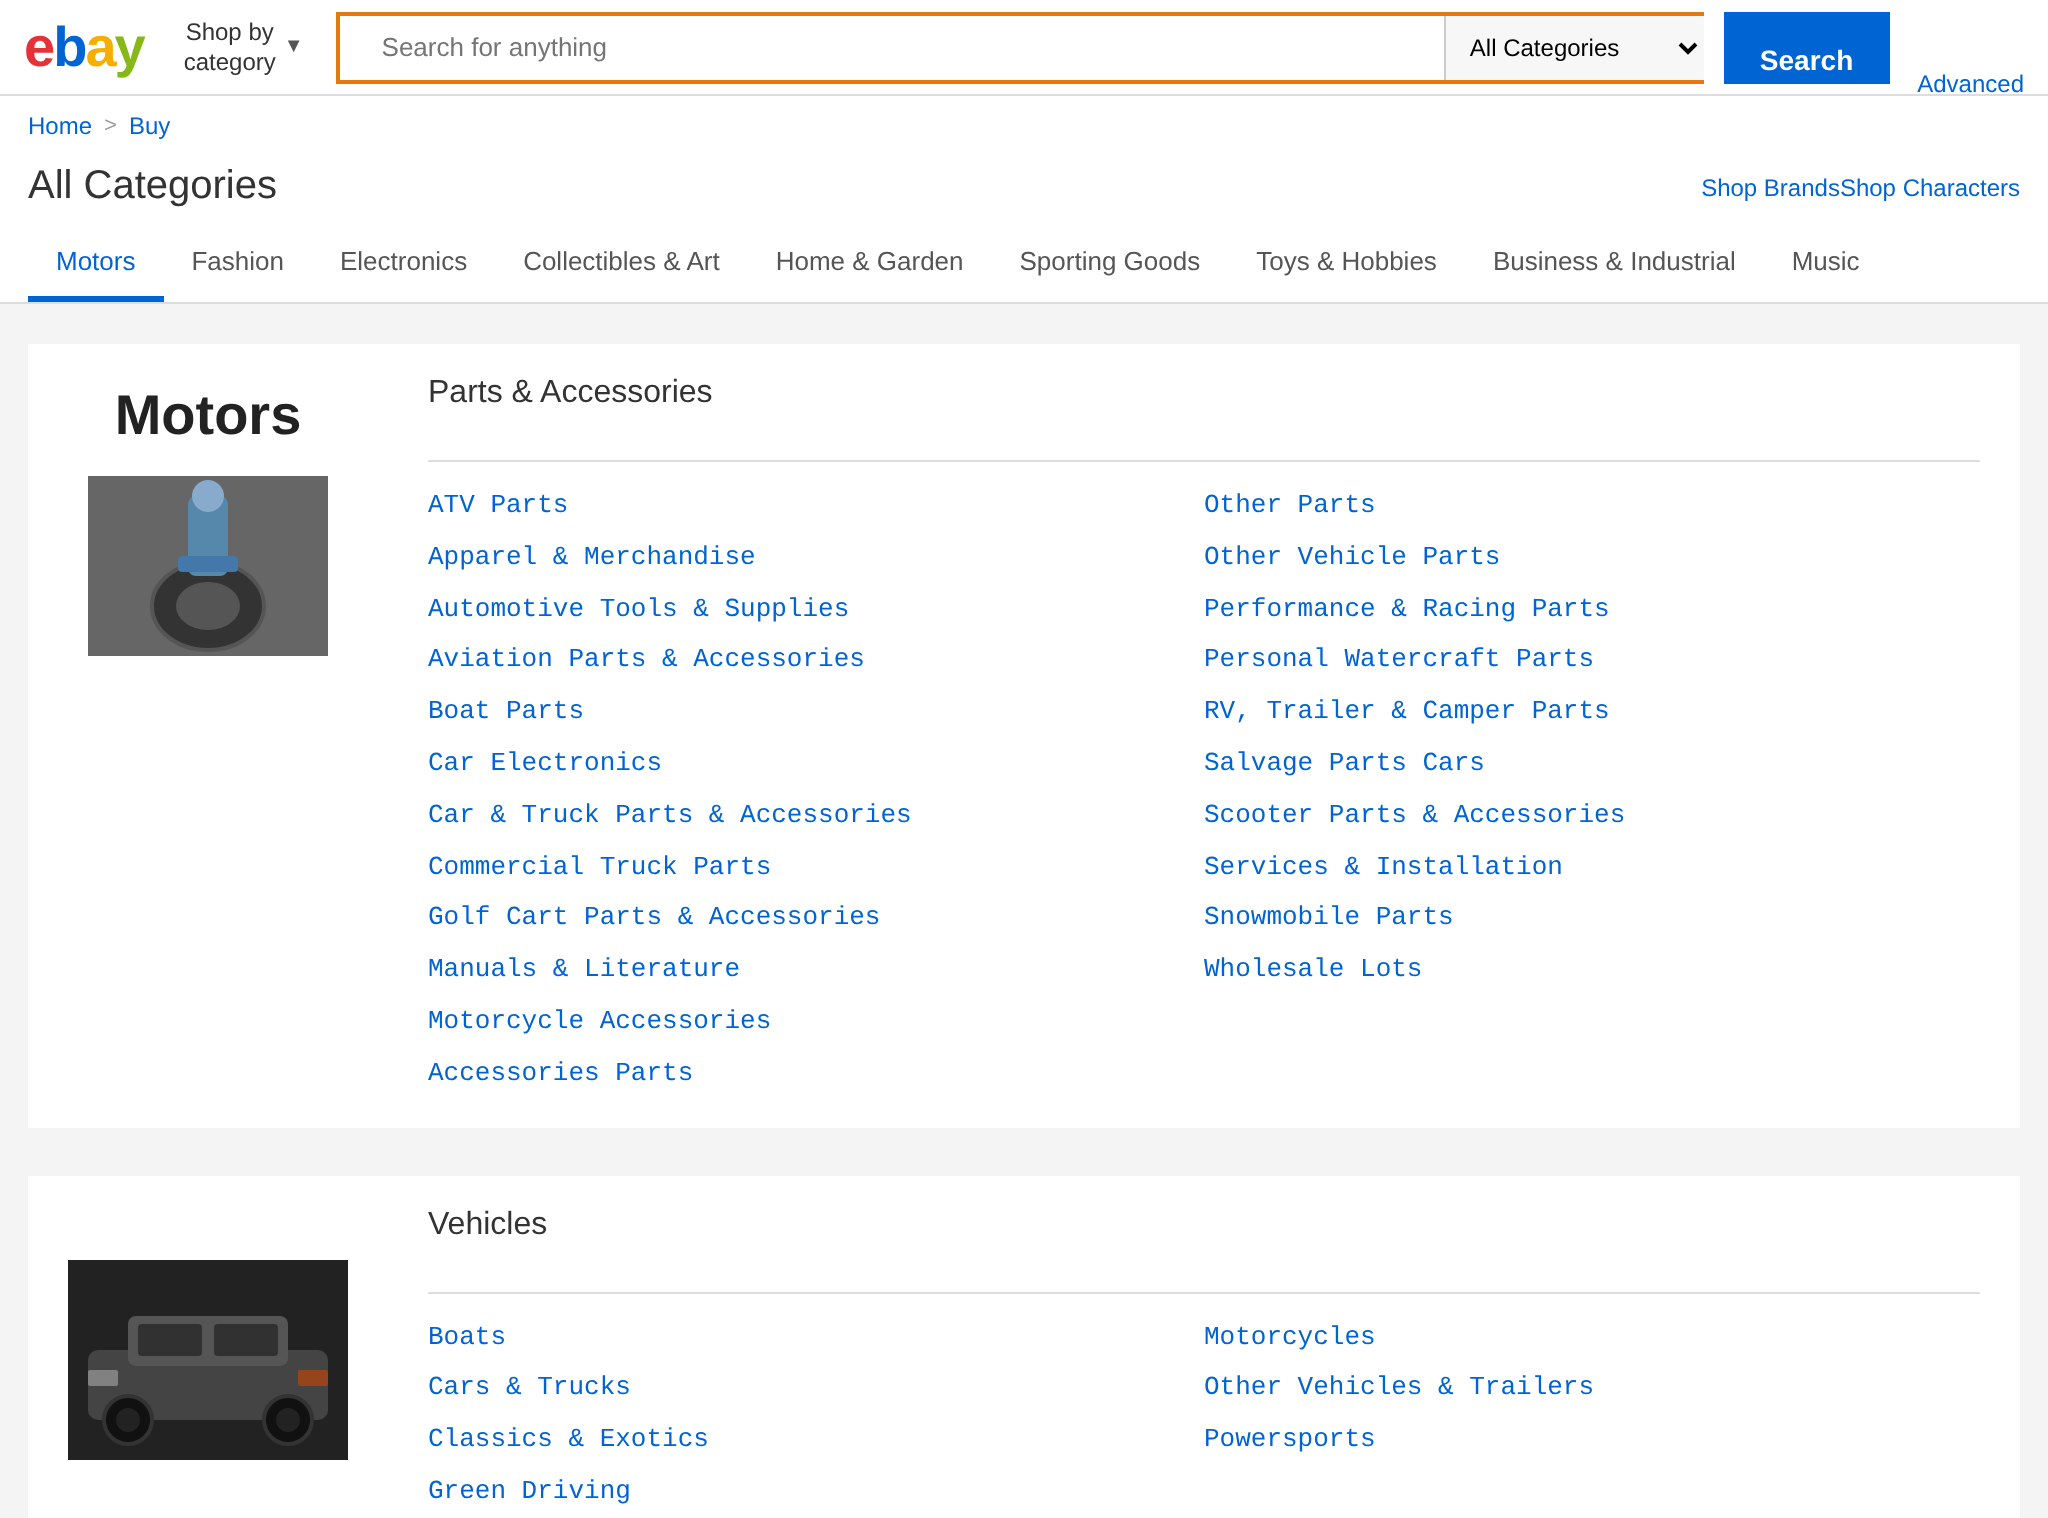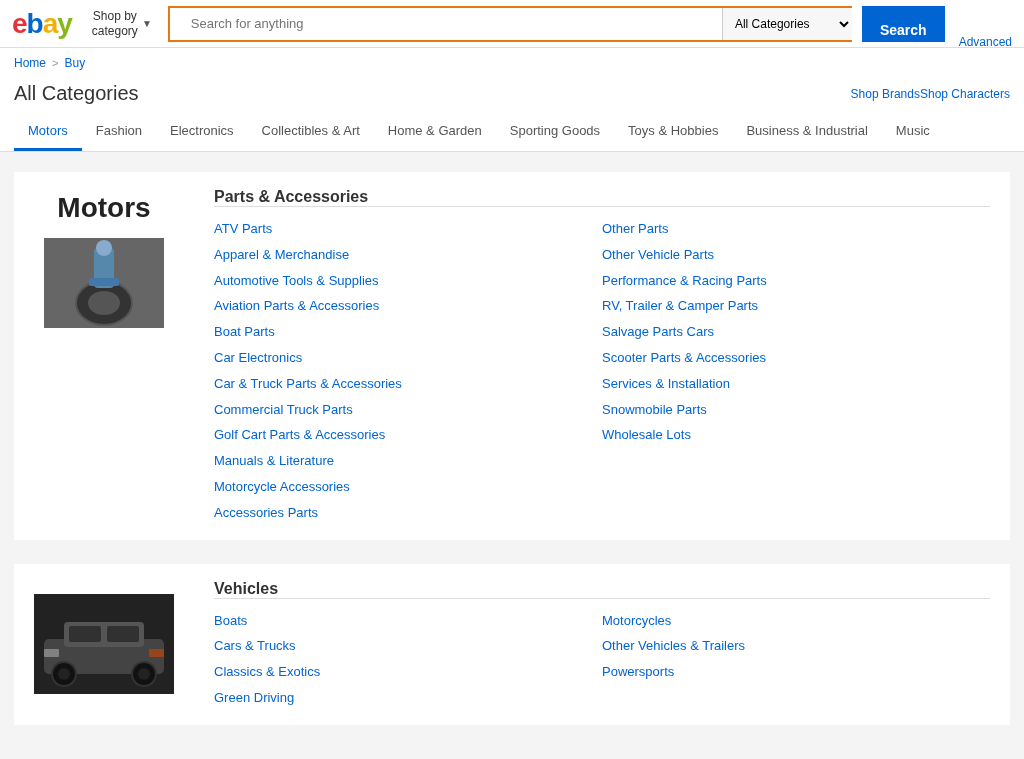--- a/index.html
+++ b/index.html
@@ -188,29 +188,30 @@
     .car-img {
       background: linear-gradient(135deg, #222 0%, #555 40%, #333 80%, #111 100%);
     }
 
     .section-right {
       flex: 1;
       padding: 16px 20px;
     }
     .subsection-title {
       font-size: 16px;
-      font-weight: bold;
+      font-weight: normal;
       color: #333;
       border-bottom: 1px solid #ddd;
-      padding-bottom: 0;
+      padding-bottom: 24px;
       margin-bottom: 12px;
     }
     .items-grid {
       display: flex;
       gap: 0;
+      font-family: Liberation Mono, monospace;
     }
     .items-col {
       flex: 1;
       display: flex;
       flex-direction: column;
       gap: 5px;
     }
     .category-link {
       font-size: 13px;
       color: #0064d2;
@@ -308,20 +309,21 @@
             <a href="#" class="category-link">Commercial Truck Parts</a>
             <a href="#" class="category-link">Golf Cart Parts &amp; Accessories</a>
             <a href="#" class="category-link">Manuals &amp; Literature</a>
             <a href="#" class="category-link">Motorcycle Accessories</a>
             <a href="#" class="category-link">Accessories Parts</a>
           </div>
         <div class="items-col" id="parts-col2">
             <a href="#" class="category-link">Other Parts</a>
             <a href="#" class="category-link">Other Vehicle Parts</a>
             <a href="#" class="category-link">Performance &amp; Racing Parts</a>
+            <a href="#" class="category-link">Personal Watercraft Parts</a>
             <a href="#" class="category-link">RV, Trailer &amp; Camper Parts</a>
             <a href="#" class="category-link">Salvage Parts Cars</a>
             <a href="#" class="category-link">Scooter Parts &amp; Accessories</a>
             <a href="#" class="category-link">Services &amp; Installation</a>
             <a href="#" class="category-link">Snowmobile Parts</a>
             <a href="#" class="category-link">Wholesale Lots</a>
           </div>
       </div>
     </div>
   </div>

